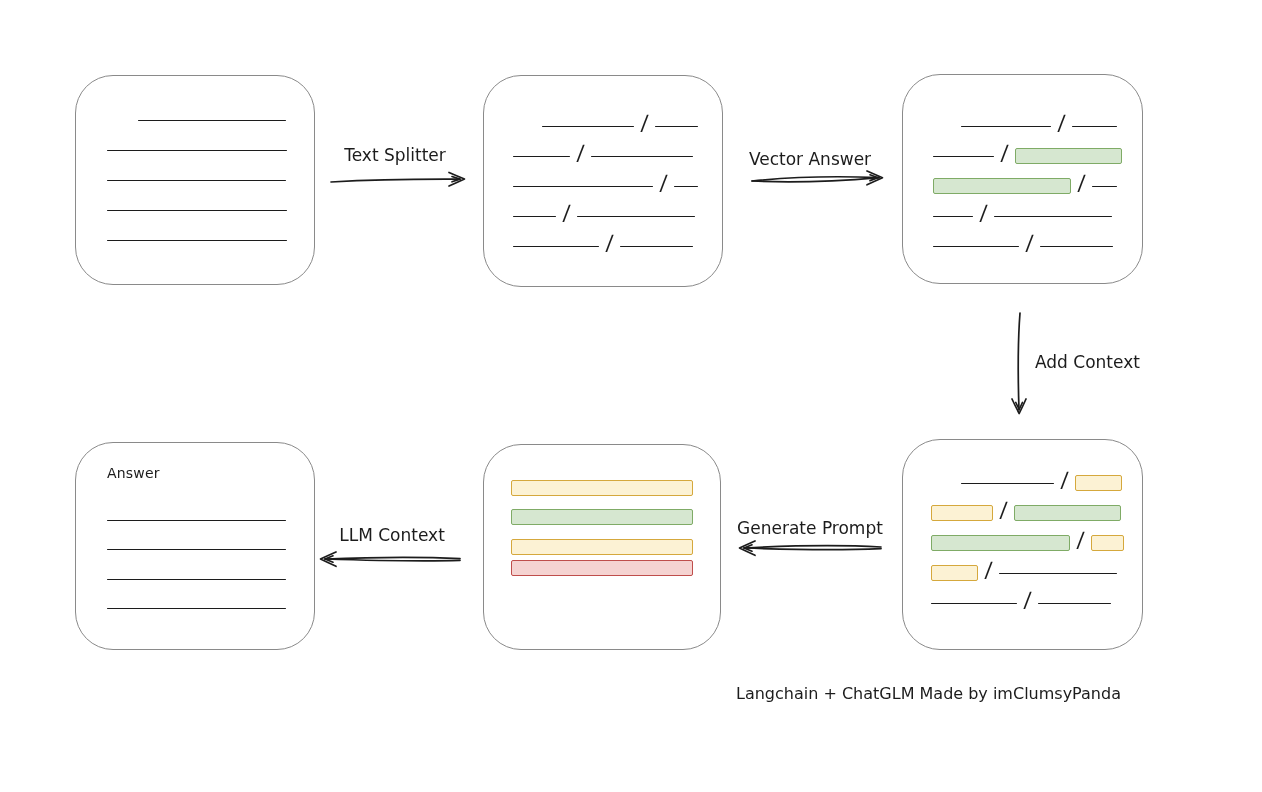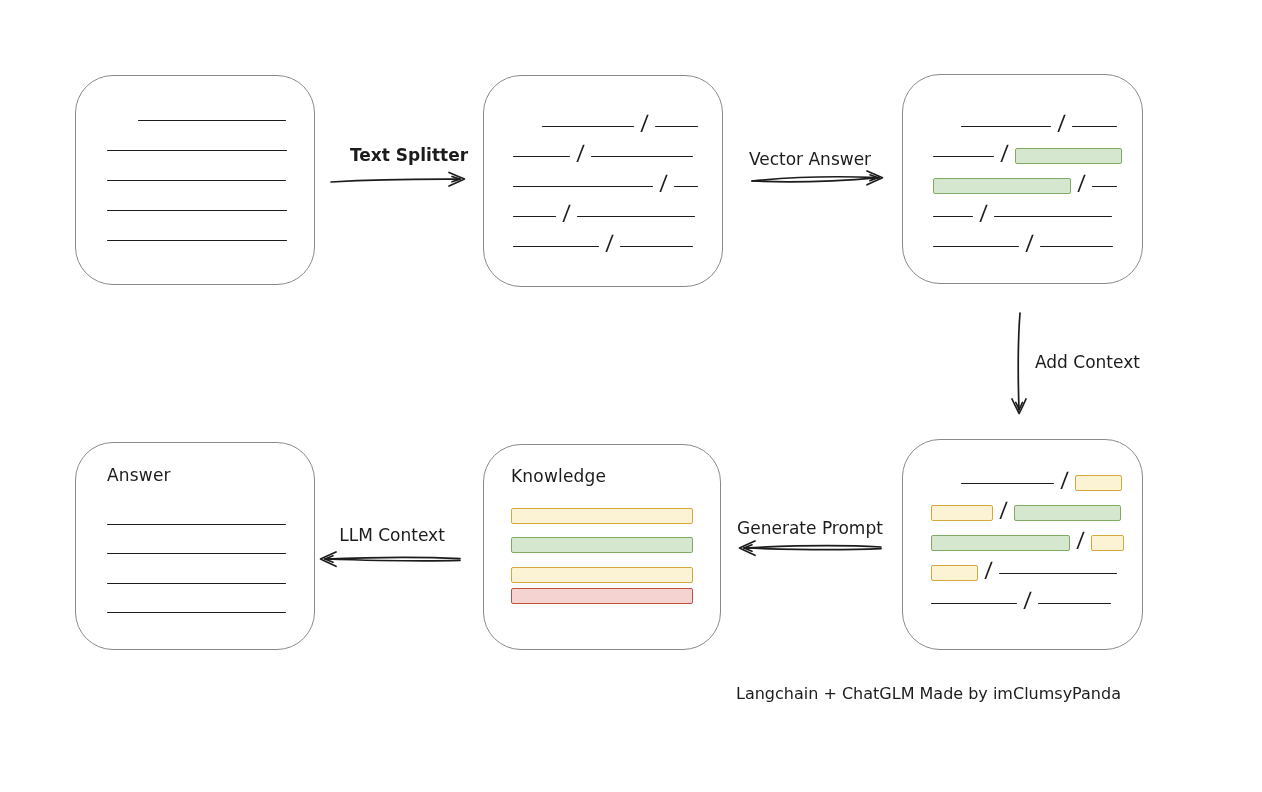--- a/index.html
+++ b/index.html
@@ -59,38 +59,38 @@
   .seg.yellow { background: var(--yellow-fill); border: 1.6px solid var(--yellow-border); }
   .seg.red    { background: var(--red-fill);    border: 1.6px solid var(--red-border); }
   .slash {
     font-size: 21px;
     line-height: 1;
     margin: 0 7px 0 7px;
     transform: skewX(-4deg);
   }
 
   .node-label {
-    font-size: 17px;
+    font-size: 14px;
     letter-spacing: 0.2px;
   }
   #node-prompt .node-label { margin-bottom: 8px; }
   #node-prompt .bars.tight .seg-row { height: 21px; }
   #node-prompt .question-label { margin-top: 14px; }
   #node-answer .node-label { margin-bottom: 17px; }
   #node-answer .seg-row { height: 29.5px; }
   #node-prompt .bars .seg-row { height: 29.5px; }
 
   .arrow-label {
     position: absolute;
     font-size: 17px;
     white-space: nowrap;
     color: var(--ink);
   }
   .arrow-label.centered { transform: translateX(-50%); }
-  #label-text-splitter   { left: 409px;  top: 145px; font-weight: bold; }
+  #label-text-splitter   { left: 395px;  top: 145px; }
   #label-vector-search   { left: 810px;  top: 149px; }
   #label-add-context     { left: 1035px; top: 352px; }
   #label-generate-prompt { left: 810px;  top: 518px; }
   #label-llm-response    { left: 392px;  top: 525px; }
 
   #caption {
     position: absolute;
     left: 736px;
     top: 684px;
     font-size: 16px;
@@ -253,21 +253,20 @@
         </div>
         <div class="seg-row">
           <span class="seg line" style="width: 86px;"></span>
           <span class="slash">/</span>
           <span class="seg line" style="width: 73px;"></span>
         </div>
       </div>
   </div>
 
   <div class="node" id="node-prompt">
-    <div class="node-label">Knowledge</div>
     <div class="bars">
         <div class="seg-row">
           <span class="seg yellow" style="width: 182px;"></span>
         </div>
         <div class="seg-row">
           <span class="seg green" style="width: 182px;"></span>
         </div>
         <div class="seg-row">
           <span class="seg yellow" style="width: 182px;"></span>
         </div>

